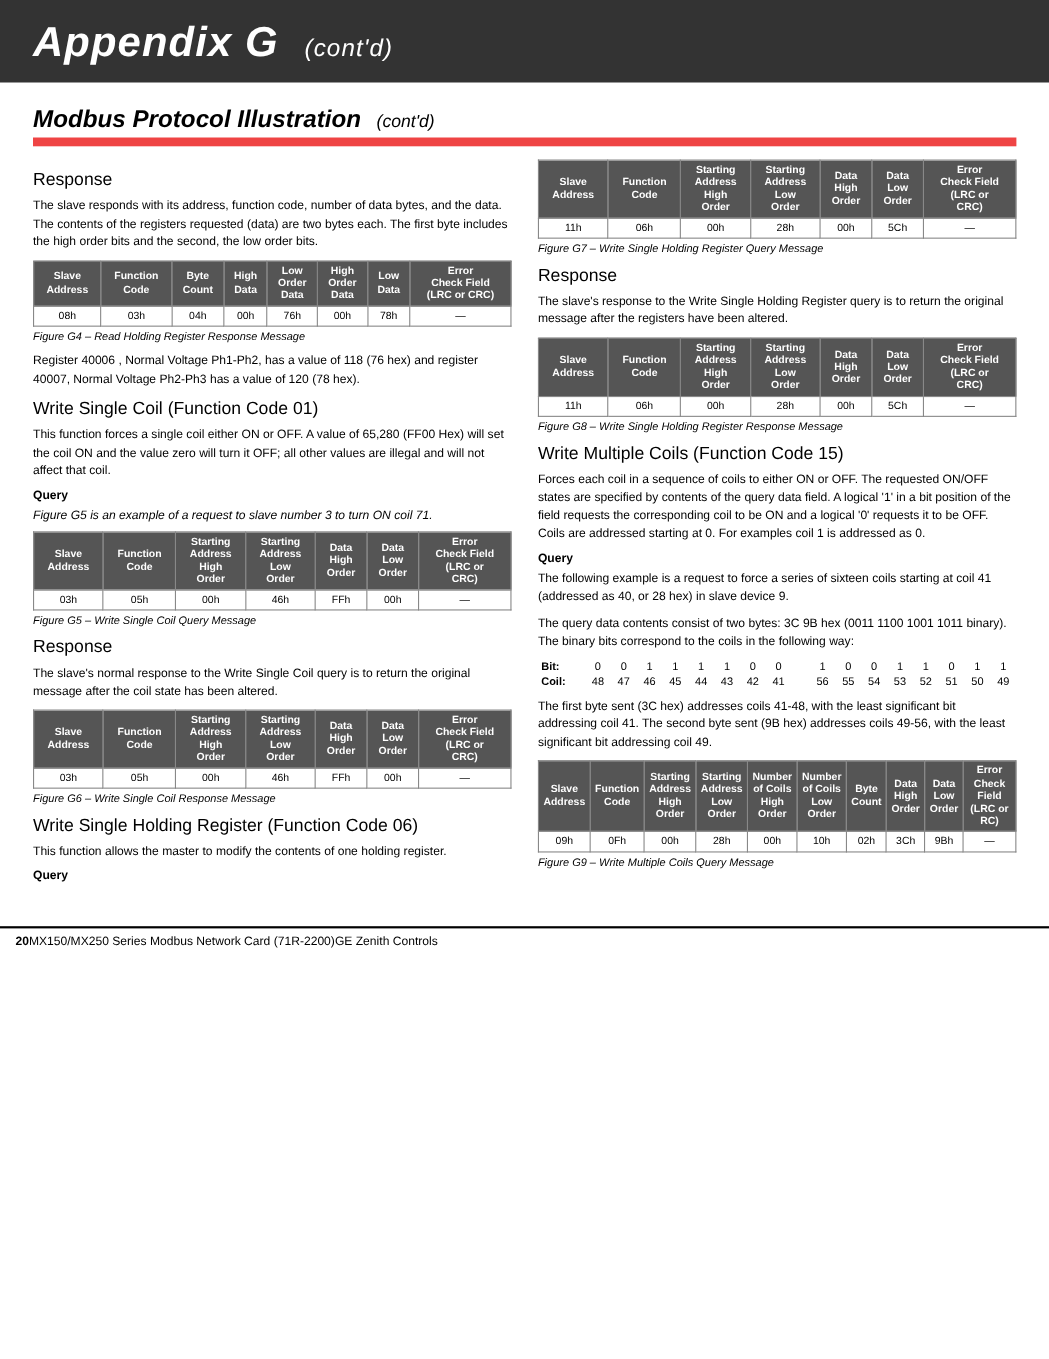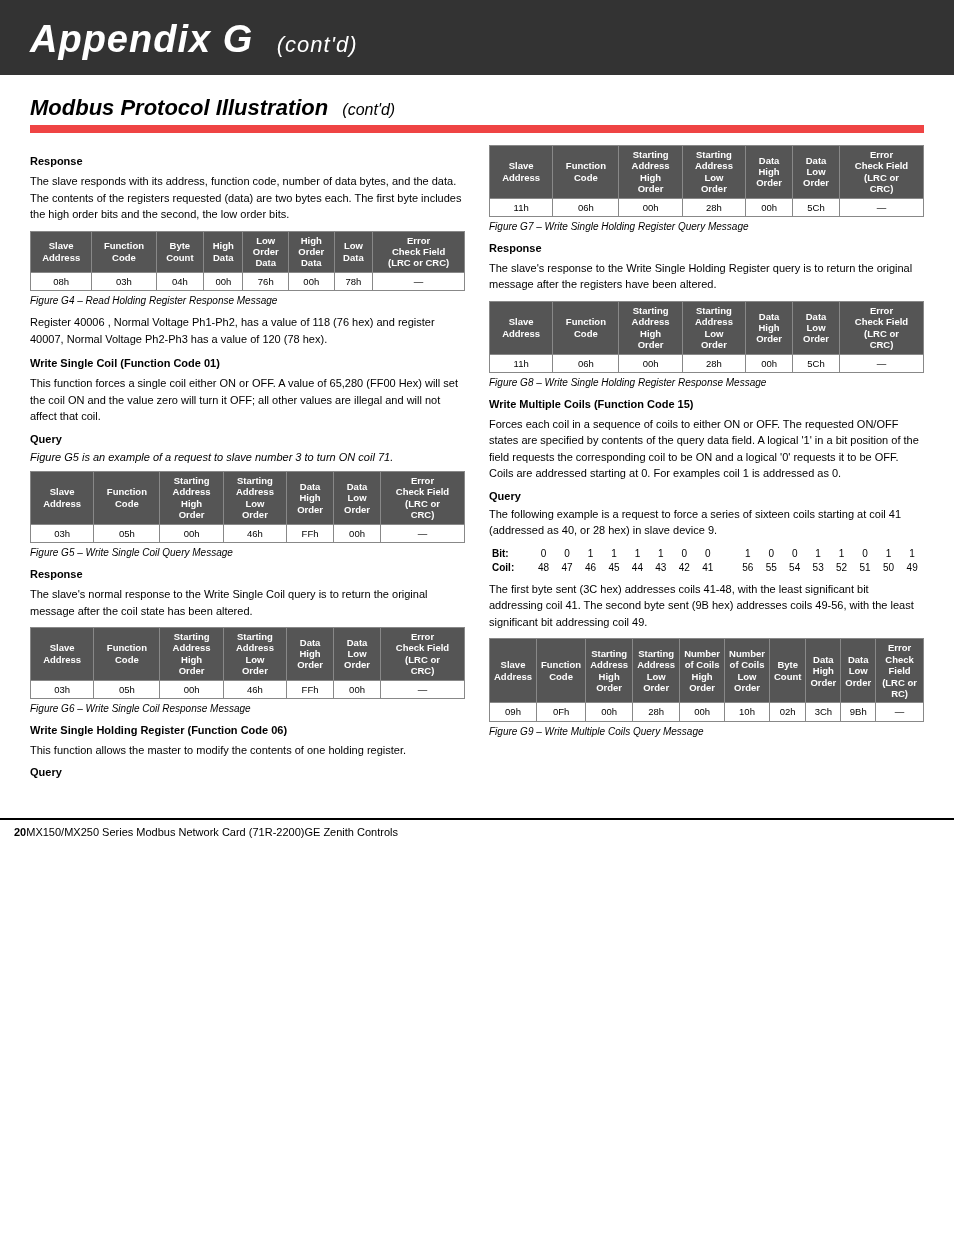--- a/index.html
+++ b/index.html
@@ -60,22 +60,22 @@
       flex: 1;
       min-width: 0;
     }
     .col-right {
       flex: 1;
       min-width: 0;
     }
 
     
     .sub-heading {
-      font-size: 11px;
-      font-weight: bold;
+      font-size: 16px;
+      font-weight: normal;
       margin-bottom: 6px;
       margin-top: 10px;
     }
 
     
     .body-text {
       font-size: 11px;
       line-height: 1.5;
       margin-bottom: 8px;
     }
@@ -330,20 +330,21 @@
           </tr>
         </tbody>
       </table>
       <div class="fig-caption">Figure G8 – Write Single Holding Register Response Message</div>
 
       <div class="sub-heading">Write Multiple Coils (Function Code 15)</div>
       <p class="body-text">Forces each coil in a sequence of coils to either ON or OFF. The requested ON/OFF states are specified by contents of the query data field. A logical '1' in a bit position of the field requests the corresponding coil to be ON and a logical '0' requests it to be OFF. Coils are addressed starting at 0. For examples coil 1 is addressed as 0.</p>
 
       <div class="query-heading">Query</div>
       <p class="body-text">The following example is a request to force a series of sixteen coils starting at coil 41 (addressed as 40, or 28 hex) in slave device 9.</p>
+      <p class="body-text">The query data contents consist of two bytes: 3C 9B hex (0011 1100 1001 1011 binary). The binary bits correspond to the coils in the following way:</p>
 
       <table class="bit-coil-table" style="font-size:10px; margin-bottom:6px;">
         <tbody>
           <tr>
             <td style="font-weight:bold; text-align:left; padding-right:6px; border:none;">Bit:</td>
             <td style="border:none;">0</td>
             <td style="border:none;">0</td>
             <td style="border:none;">1</td>
             <td style="border:none;">1</td>
             <td style="border:none;">1</td>

